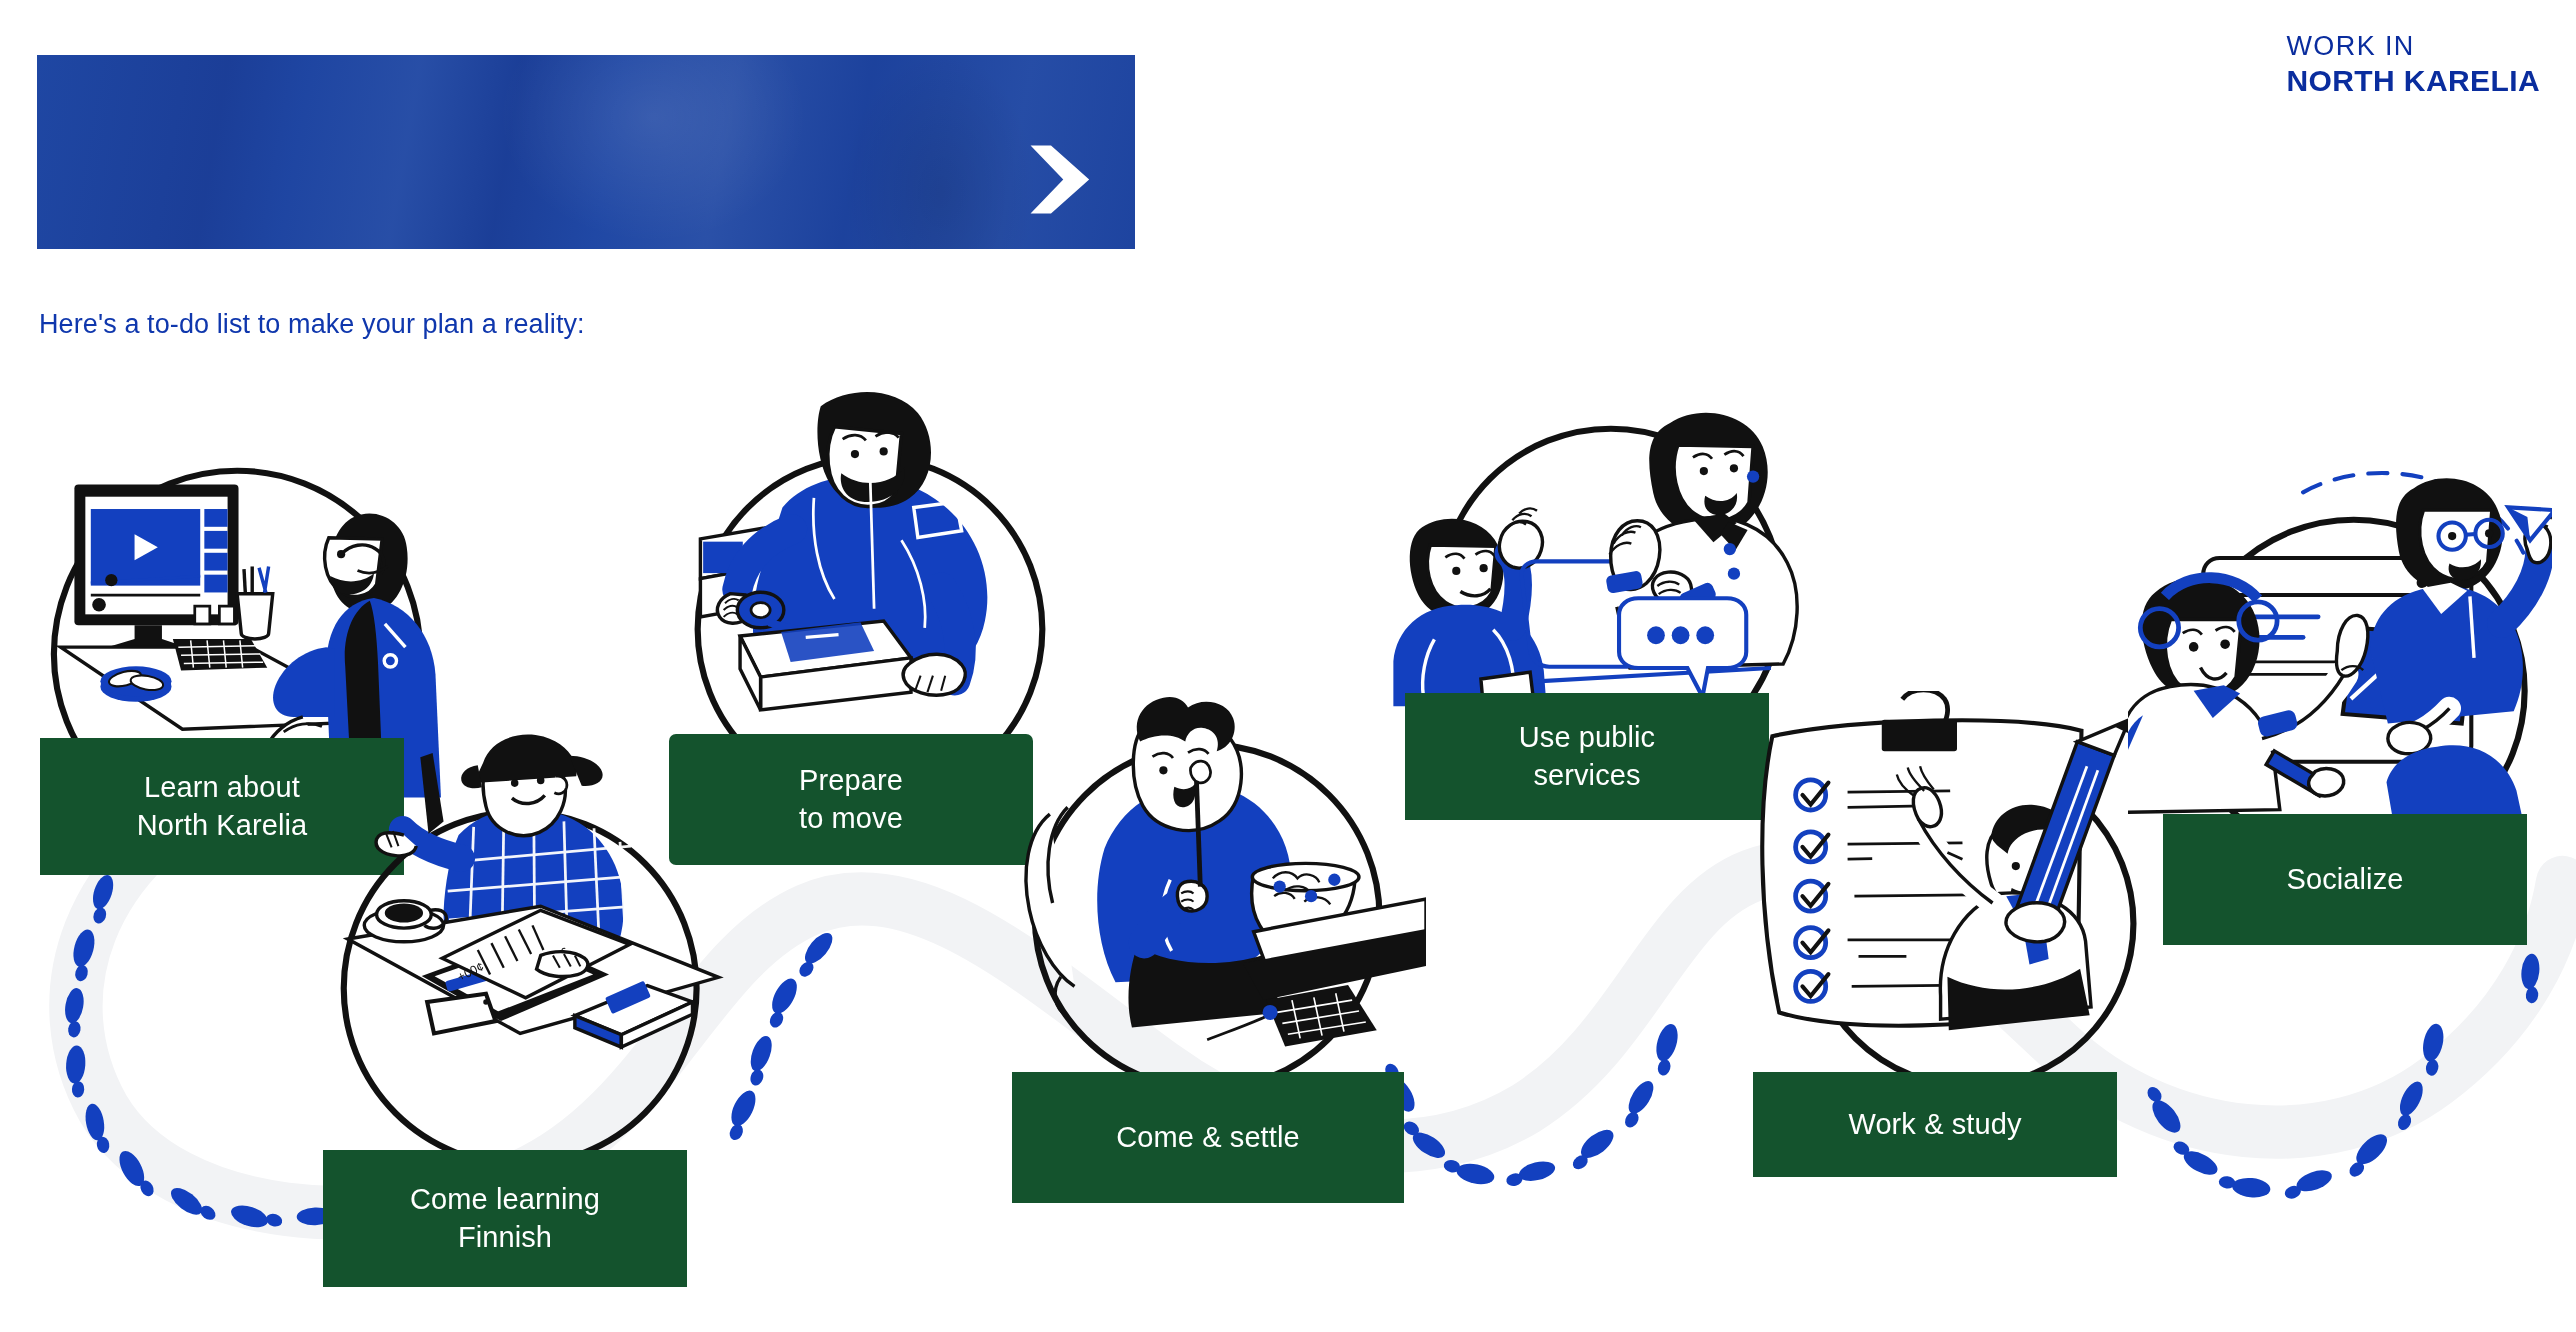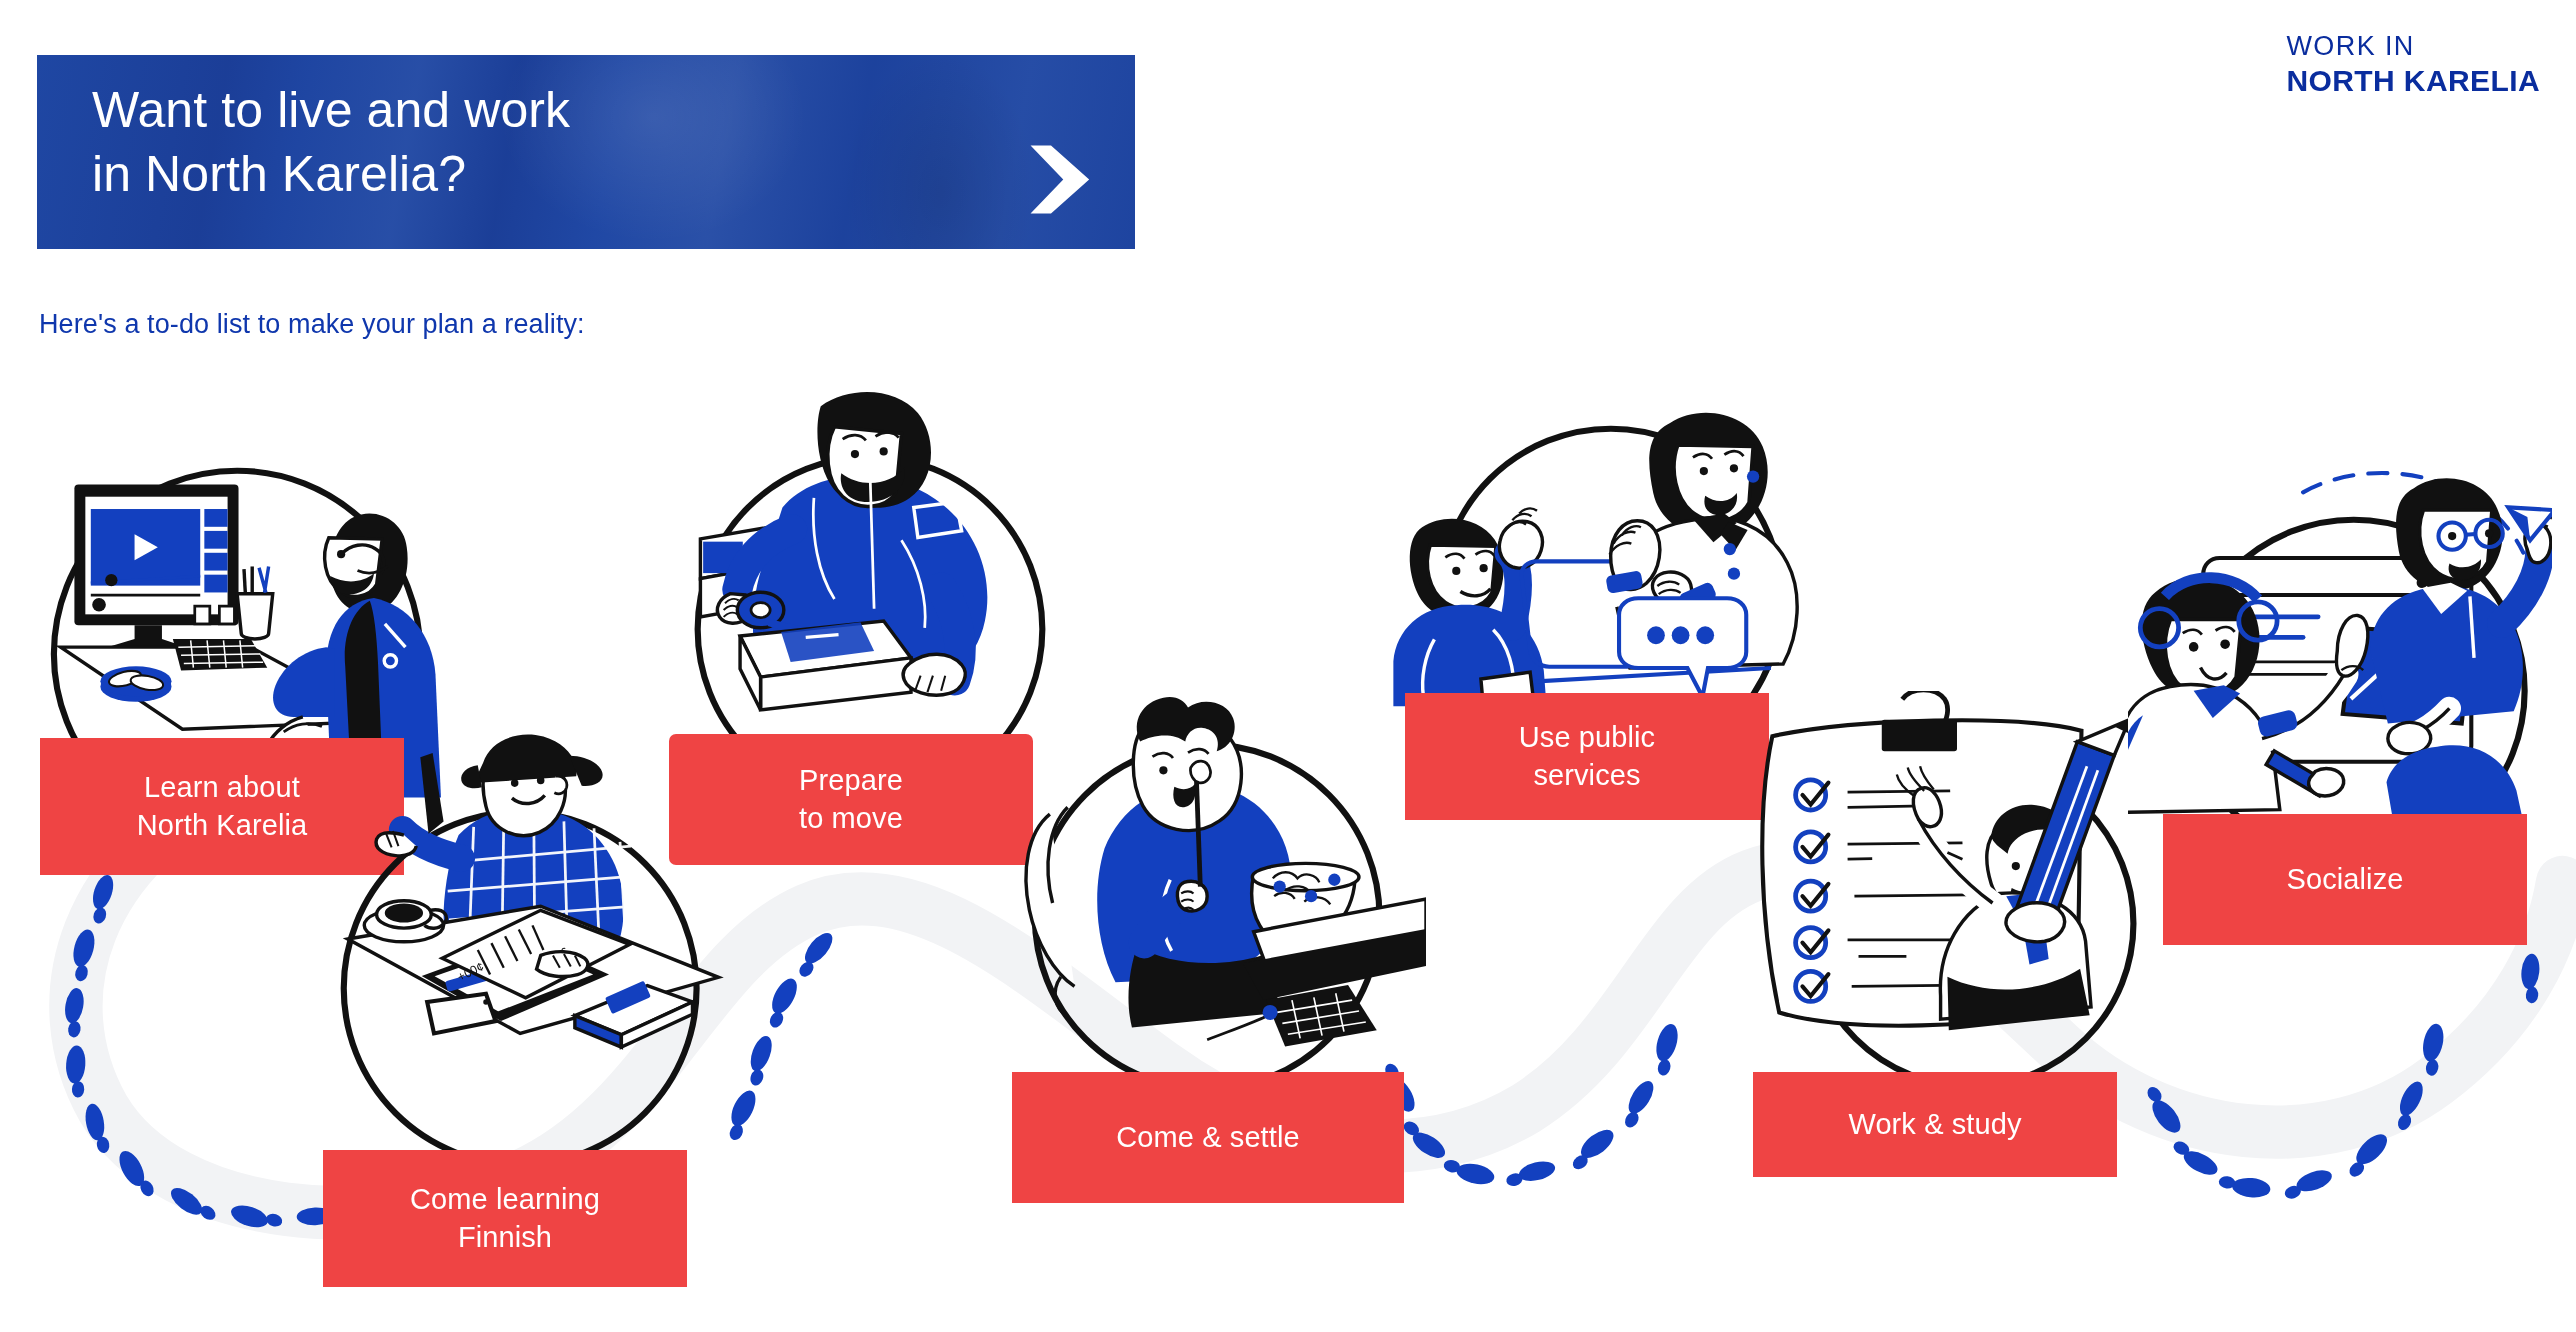--- a/index.html
+++ b/index.html
@@ -110,21 +110,21 @@
 
   
   .step-illustration {
     position: absolute;
   }
   .step-illustration svg { display: block; }
 
   
   .step-label {
     position: absolute;
-    background: #ef4444;
+    background: #14532d;
     color: #ffffff;
     display: flex;
     align-items: center;
     justify-content: center;
     text-align: center;
     font-size: 29px;
     line-height: 1.28;
     font-weight: 400;
     white-space: pre-line;
     letter-spacing: 0.1px;
@@ -264,22 +264,20 @@
       <g transform="translate(3698,1420) rotate(-84)">
           <ellipse cx="0" cy="0" rx="26" ry="13"></ellipse>
           <ellipse cx="-34" cy="6" rx="12" ry="9"></ellipse>
         </g>
     </g>
   </svg>
 </div>
 
 <div id="header-banner">
   <div class="photo-overlay"></div>
-  <div id="header-title">Want to live and work
-in North Karelia?</div>
   <svg id="header-chevron" viewBox="0 0 110 112" xmlns="http://www.w3.org/2000/svg">
     <path d="M 14,6 L 44,6 L 100,56 L 44,106 L 14,106 L 62,56 Z" fill="#ffffff"></path>
   </svg>
 </div>
 
 <div id="logo">
   <span class="logo-line1">WORK IN</span>
   <span class="logo-line2">NORTH KARELIA</span>
 </div>
 

